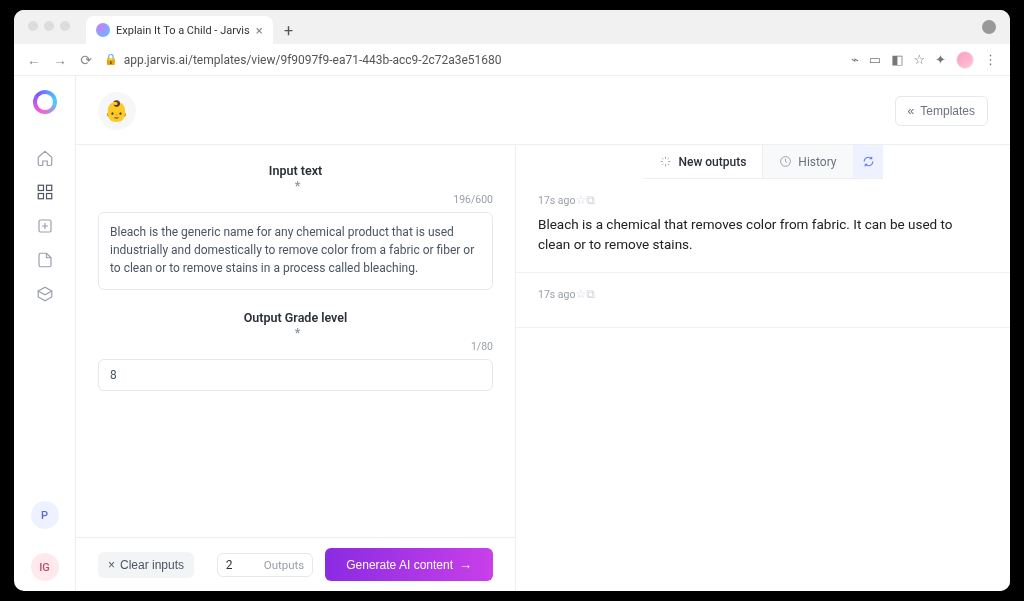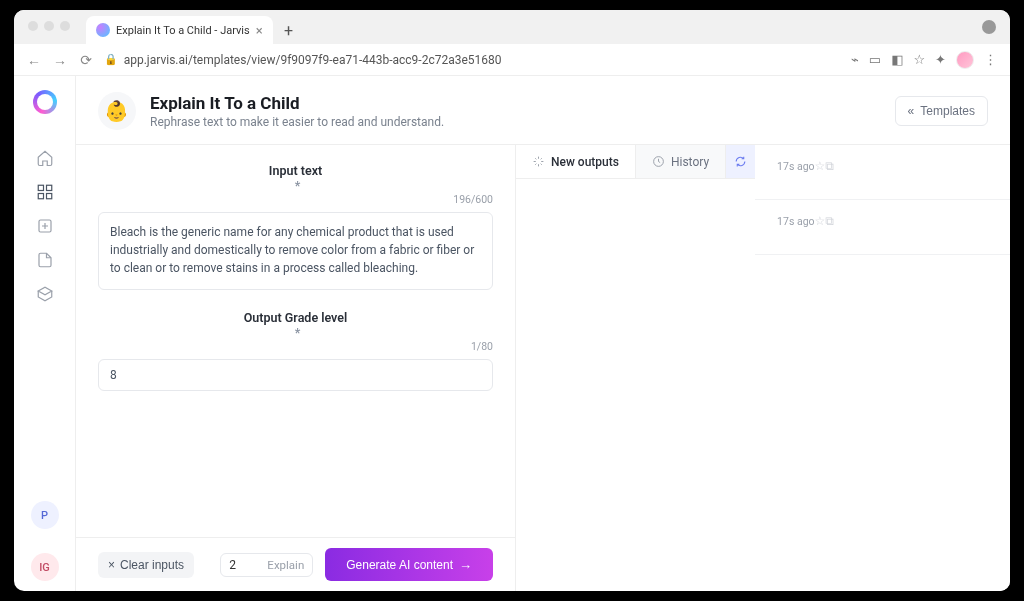--- a/index.html
+++ b/index.html
@@ -48,21 +48,21 @@
   .textarea { width:100%; border:1px solid #e6e8ec; border-radius:6px; padding:10px 11px; font-size:12px; color:#4b5563; line-height:1.5; resize:none; font-family:inherit; }
   .textarea.big { height:78px; }
   .input { width:100%; border:1px solid #e6e8ec; border-radius:6px; padding:8px 11px; font-size:12px; color:#4b5563; font-family:inherit; }
   .left .footer { border-top:1px solid #eee; padding:10px 22px; display:flex; align-items:center; gap:12px; }
   .chip-btn { background:#f3f4f6; border:none; color:#4b5563; font-size:12px; padding:6px 10px; border-radius:6px; display:flex; align-items:center; gap:5px; cursor:pointer; }
   .outputs-box { margin-left:auto; display:flex; align-items:center; gap:8px; border:1px solid #e6e8ec; border-radius:6px; padding:4px 8px; }
   .outputs-box input { width:30px; border:none; font-size:12px; text-align:left; font-family:inherit; color:#333; }
   .outputs-box .lbl { font-size:11.5px; color:#9aa0aa; }
   .generate-btn { background: linear-gradient(90deg,#8a2be2,#c840e9); color:#fff; border:none; font-size:12px; font-weight:500; padding:9px 21px; border-radius:6px; display:flex; align-items:center; gap:6px; cursor:pointer; }
   .generate-btn .arr { font-size:13px; }
-  .right { flex:1; display:flex; flex-direction:row; background:#fff; }
+  .right { flex:1; display:flex; flex-direction:column; background:#fff;align-items:center; }
   .tabs { height:34px; background:#f8f9fa; border-bottom:1px solid #eee; display:flex; align-items:stretch; font-size:12px; }
   .tabs .tabitem { display:flex; align-items:center; gap:6px; padding:0 16px; color:#6b7280; cursor:pointer; }
   .tabs .tabitem.active { background:#fff; border-right:1px solid #eee; color:#2a2f38; font-weight:500; }
   .tabs .tabitem svg { width:13px; height:13px; stroke:#9aa0aa; fill:none; stroke-width:1.8; }
   .tabs .refresh { margin-left:auto; width:30px; display:flex; align-items:center; justify-content:center; background:#eef1ff; border-left:1px solid #eee; cursor:pointer; }
   .tabs .refresh svg { width:13px; height:13px; stroke:#6b7cf0; fill:none; stroke-width:2; }
   .results { flex:1; overflow:auto; }
   .result { padding:14px 22px 18px 22px; border-bottom:1px solid #f0f1f3; }
   .result .meta { display:flex; align-items:center; font-size:10.5px; color:#9aa0aa; margin-bottom:8px; }
   .result .meta .ic { color:#d0d3d9; font-size:12px; }
@@ -149,24 +149,20 @@
       <div class="avatar-chip ig">
           <span>IG</span>
         </div>
     </div>
 
     <div class="main">
       <div class="header">
         <div class="emoji">
             <span>👶</span>
           </div>
-        <div>
-          <h1>Explain It To a Child</h1>
-          <div class="sub">Rephrase text to make it easier to read and understand.</div>
-        </div>
         <button class="templates-btn">
           <span>«</span>
           <span>Templates</span>
         </button>
       </div>
 
       <div class="splitpane">
 
         <div class="left">
           <div class="body">
@@ -184,21 +180,21 @@
             </div>
             <input class="input" value="8" style="">
           </div>
           <div class="footer">
             <button class="chip-btn">
               <span>×</span>
               <span>Clear inputs</span>
             </button>
             <div class="outputs-box">
               <input value="2" style="">
-              <span class="lbl">Explain</span>
+              <span class="lbl">Outputs</span>
             </div>
             <button class="generate-btn">
               <span>Generate AI content</span>
               <span class="arr">→</span>
             </button>
           </div>
         </div>
 
         <div class="right">
           <div class="tabs">
@@ -221,20 +217,21 @@
                 </svg>
             </div>
           </div>
           <div class="results">
             <div class="result">
               <div class="meta">
                 <span>17s ago</span>
                 <span class="ic">☆</span>
                 <span class="ic">⧉</span>
               </div>
+              <div class="text">Bleach is a chemical that removes color from fabric. It can be used to clean or to remove stains.</div>
             </div>
             <div class="result">
               <div class="meta">
                 <span>17s ago</span>
                 <span class="ic">☆</span>
                 <span class="ic">⧉</span>
               </div>
             </div>
           </div>
         </div>

